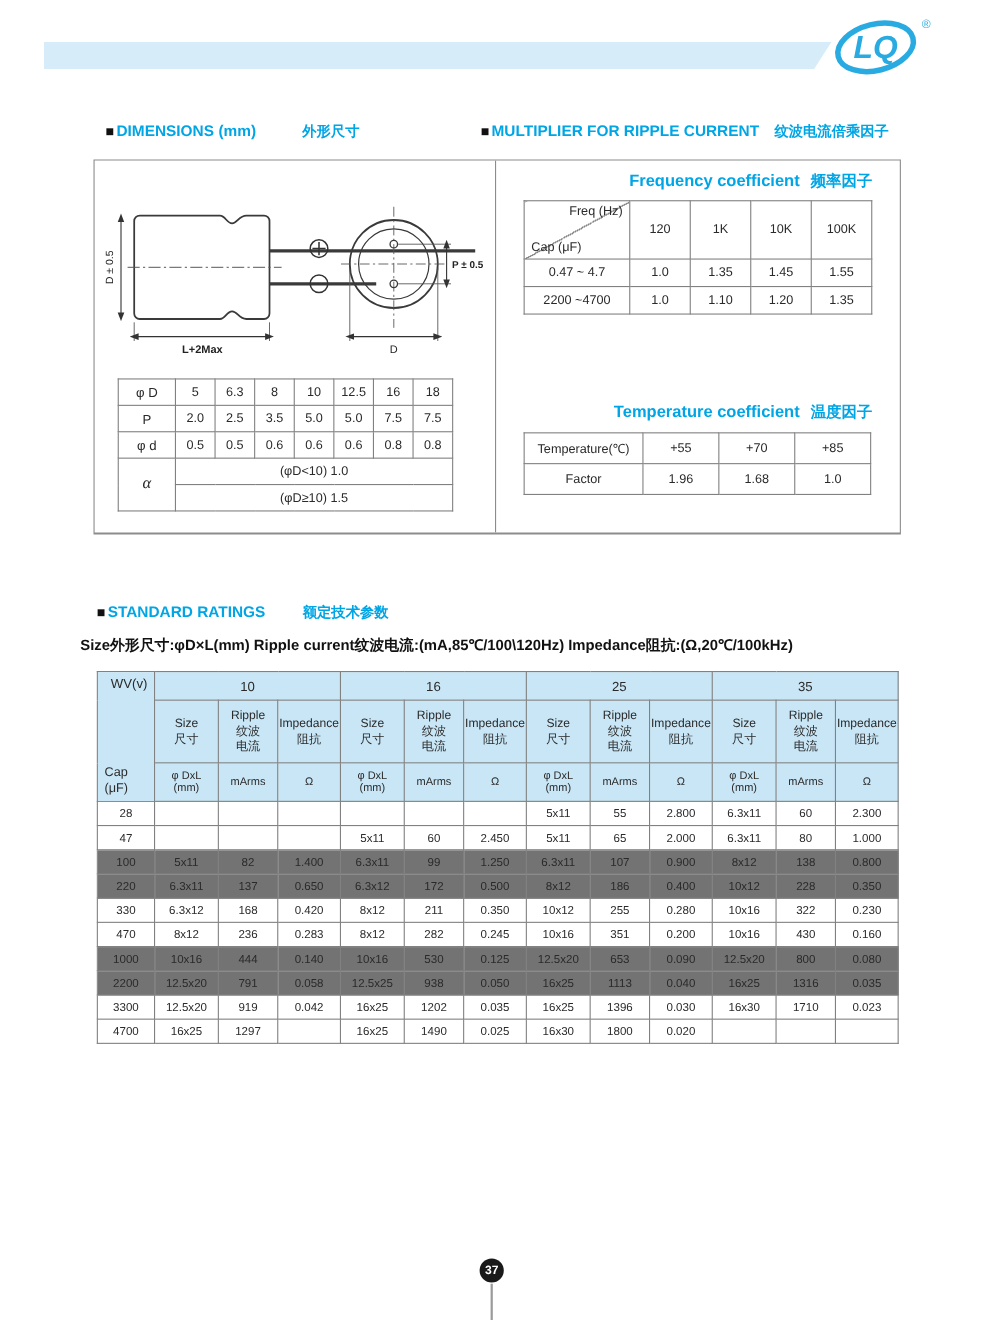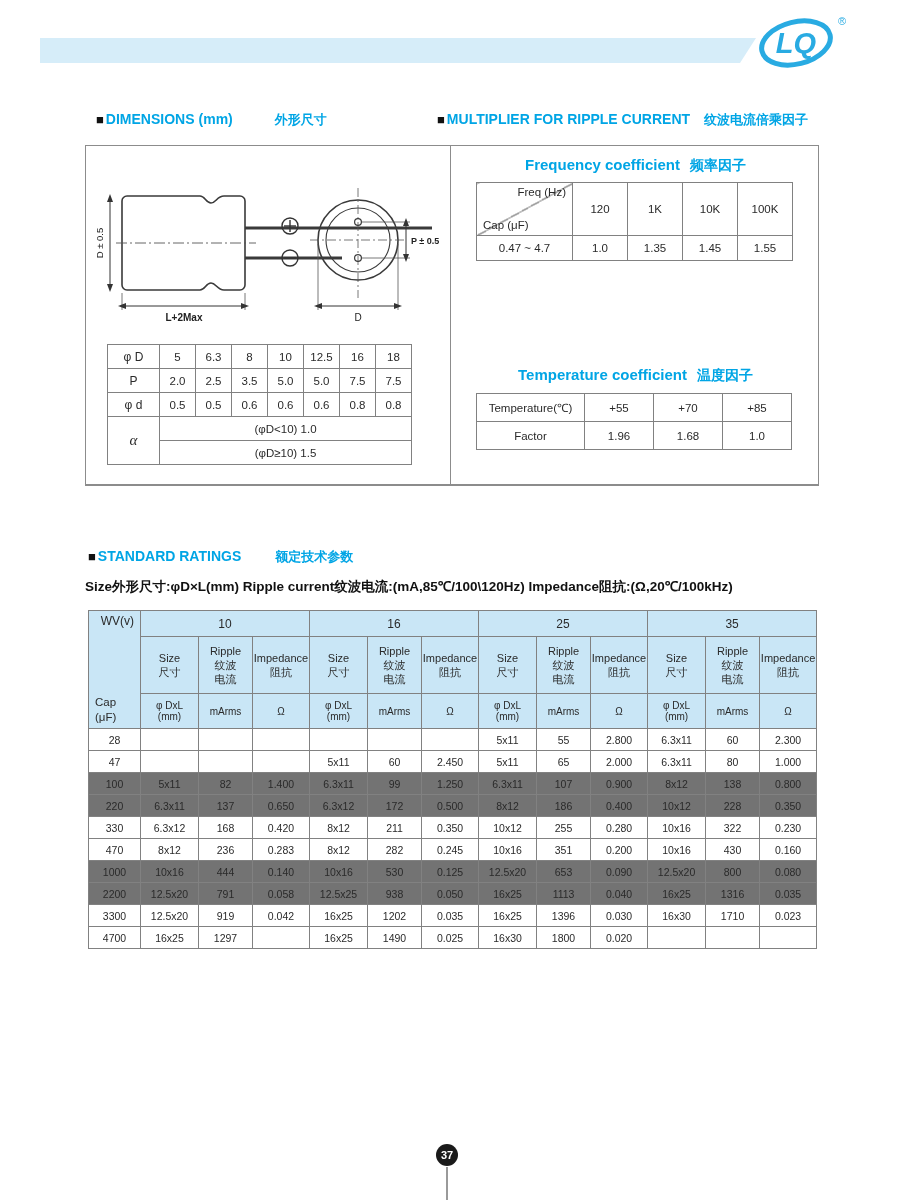--- a/index.html
+++ b/index.html
@@ -30,39 +30,39 @@
   
   .dim-table{position:absolute;left:21px;top:198px;width:304px;font-size:11.5px;}
   .dim-table td{height:23px;}
   .dim-table td.lbl{font-size:12px;}
   .dim-table td.alpha{font-size:15px;font-style:italic;font-family:"Liberation Serif",serif;}
 
   
   .drawing{position:absolute;left:8px;top:12px;}
 
   
-  .sub-title{position:absolute;left:392px;width:315px;text-align:center;white-space:nowrap;
+  .sub-title{position:absolute;left:392px;width:315px;text-align:right;white-space:nowrap;
              color:#00a5e5;font-weight:bold;font-size:15px;}
   .sub-title .cn{font-size:14px;margin-left:10px;}
 
   .freq-table{position:absolute;left:390px;top:36px;width:316px;font-size:11.5px;}
   .freq-table td{height:24px;}
   .freq-table tr.h td{height:52px;}
   .temp-table{position:absolute;left:390px;top:247px;width:316px;font-size:11.5px;}
   .temp-table td{height:27px;}
 
   .diag{background-image:linear-gradient(to bottom right,
         transparent calc(50% - 0.6px),#818181 calc(50% - 0.6px),
         #818181 calc(50% + 0.6px),transparent calc(50% + 0.6px));}
   .corner{position:relative;padding-left:44px;}
   .corner .ct{position:absolute;top:3px;right:6px;font-size:11.5px;}
   .corner .cb{position:absolute;bottom:4px;left:6px;font-size:11.5px;}
 
   
-  .ratings-sub{position:absolute;left:85px;top:577px;font-size:13.5px;font-weight:bold;color:#111;white-space:nowrap;}
+  .ratings-sub{position:absolute;left:73px;top:577px;font-size:13.5px;font-weight:bold;color:#111;white-space:nowrap;}
   .rat-table{position:absolute;left:88px;top:610px;width:728px;font-size:10.5px;}
   .rat-table thead td{background:#c9e6f6;}
   .rat-table td{height:21px;}
   .rat-table tr.vrow td{height:25px;font-size:12px;margin-top:34px;}
   .rat-table tr.lrow td{height:56px;font-size:11px;line-height:1.3;}
   .rat-table tr.urow td{height:34px;font-size:10px;}
   .rat-table tr.shade td{background:#737373;}
   .rat-table .ohm{font-size:13px;}
   .rat-table td.corner{background-color:#c9e6f6;}
   .rat-table .ct{font-size:12px;}
@@ -212,20 +212,27 @@
             <td>1K</td>
             <td>10K</td>
             <td>100K</td>
           </tr>
           <tr>
             <td>0.47 ~ 4.7</td>
             <td>1.0</td>
             <td>1.35</td>
             <td>1.45</td>
             <td>1.55</td>
+          </tr>
+          <tr>
+            <td>2200 ~4700</td>
+            <td>1.0</td>
+            <td>1.10</td>
+            <td>1.20</td>
+            <td>1.35</td>
           </tr>
         </tbody>
     </table>
 
     <div class="sub-title" style="top:220px;">
       <span>Temperature coefficient</span><span class="cn">温度因子</span>
     </div>
     <table class="temp-table">
       <colgroup>
           <col style="width:108px">

